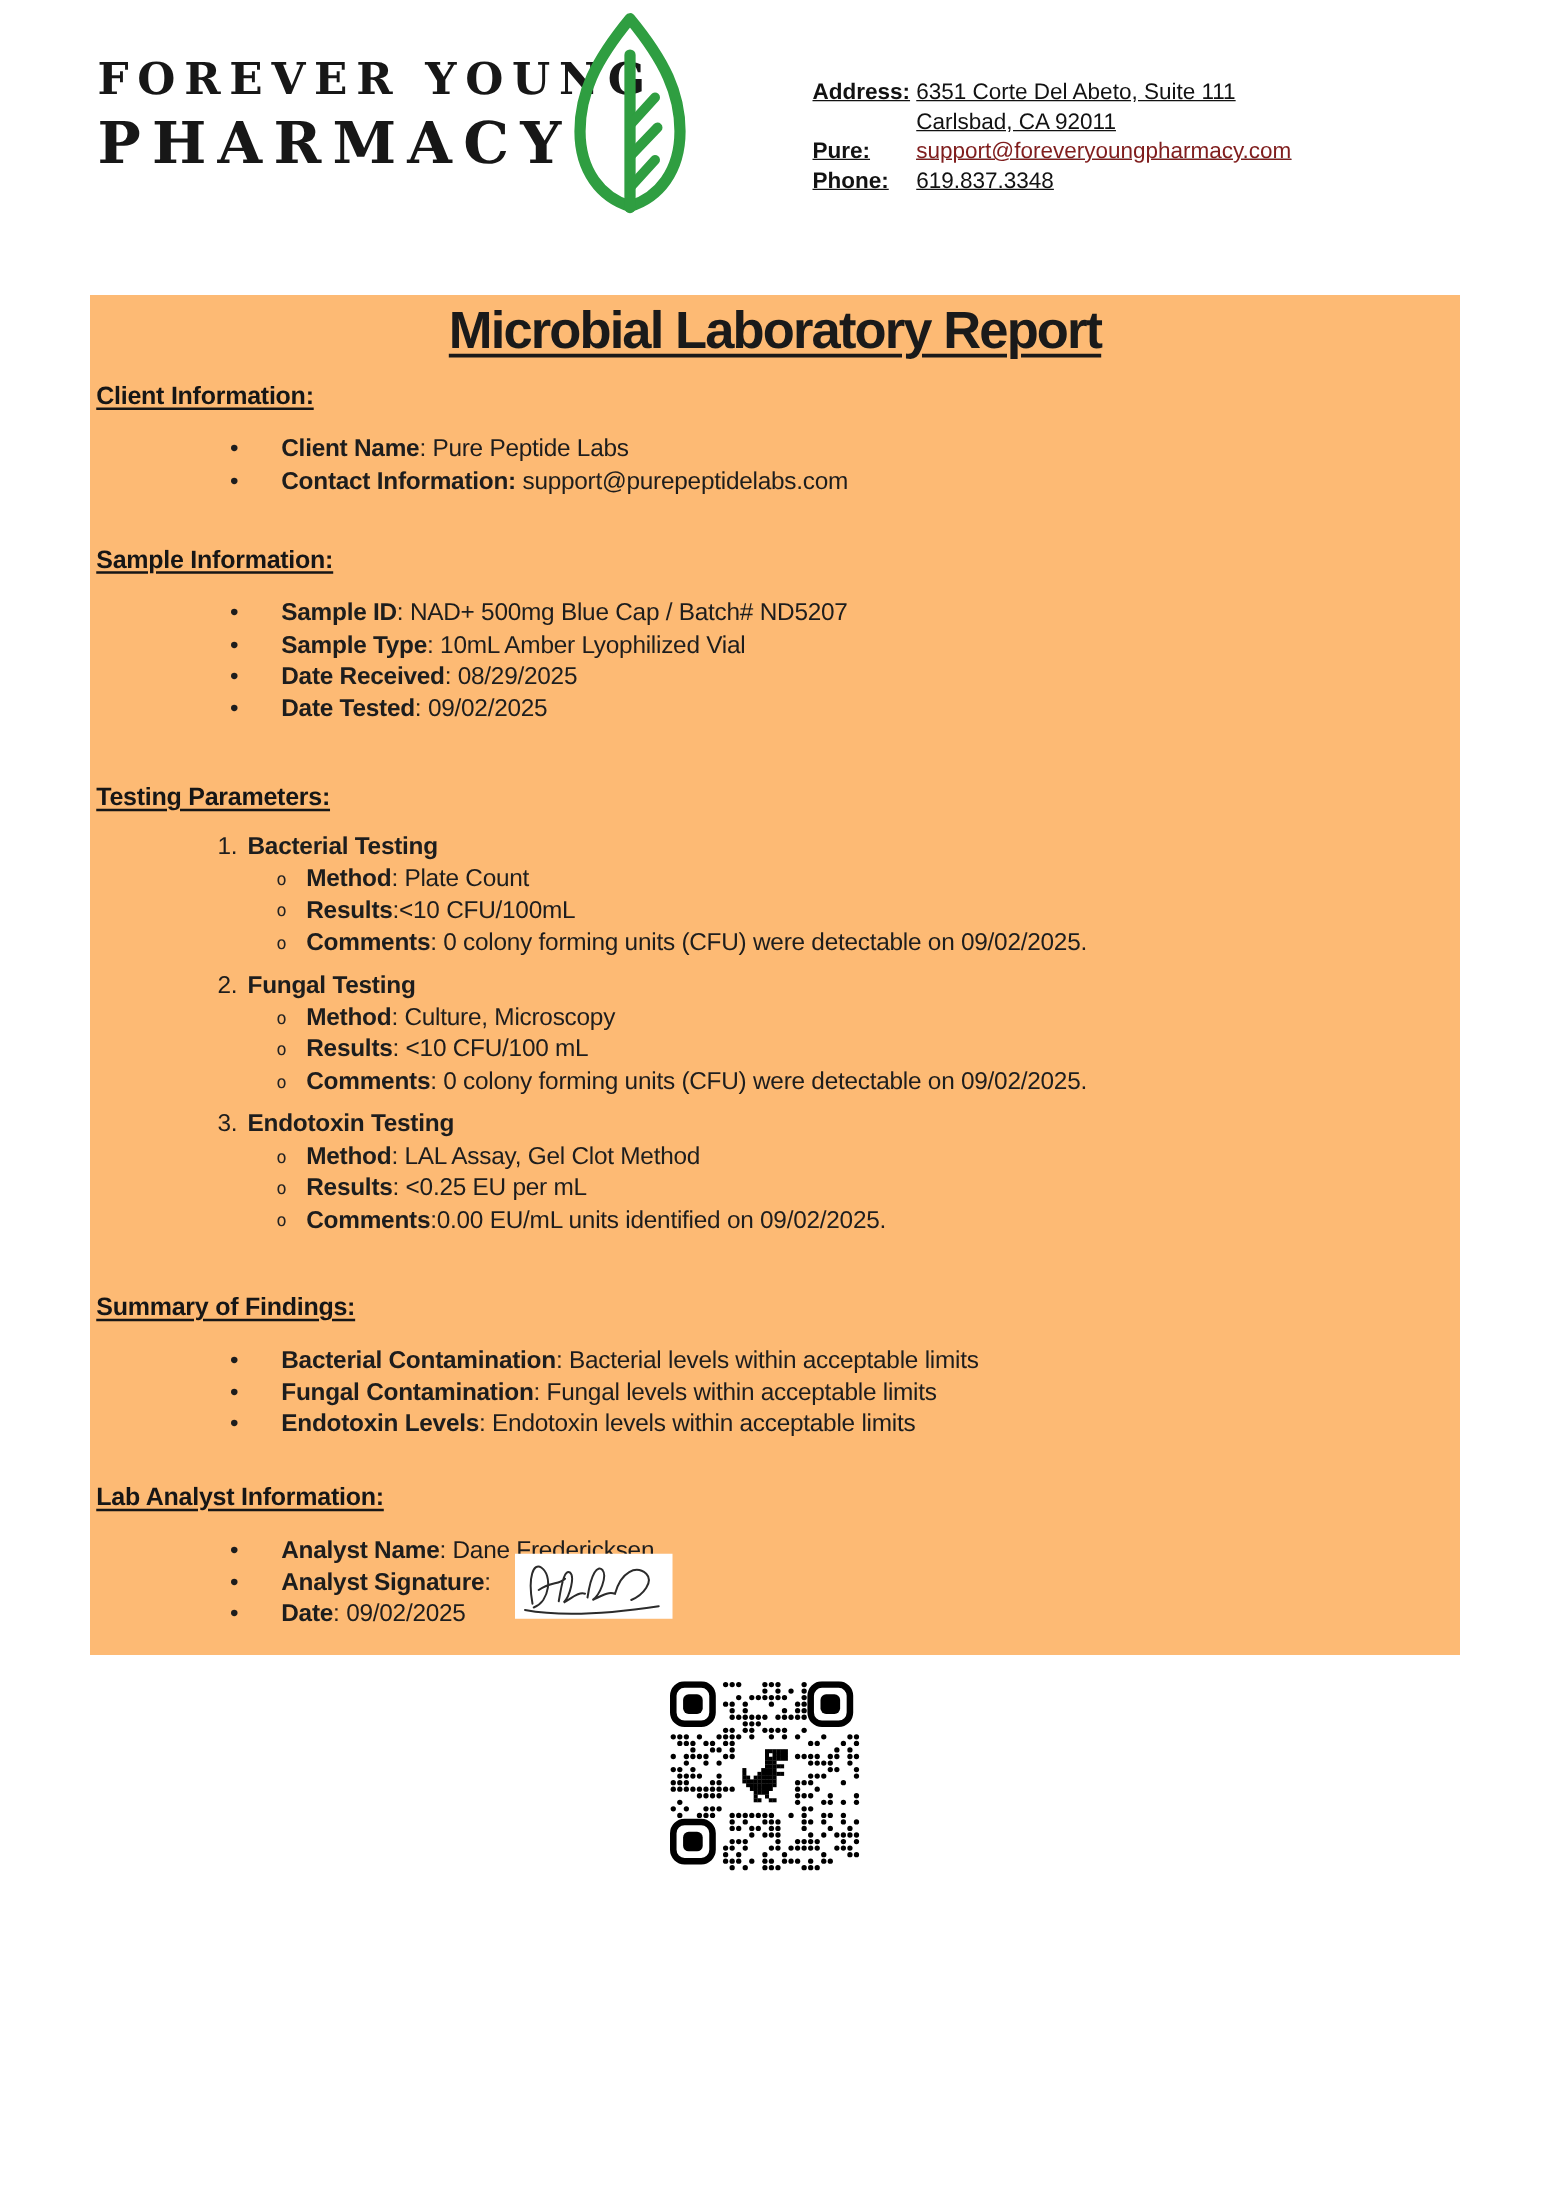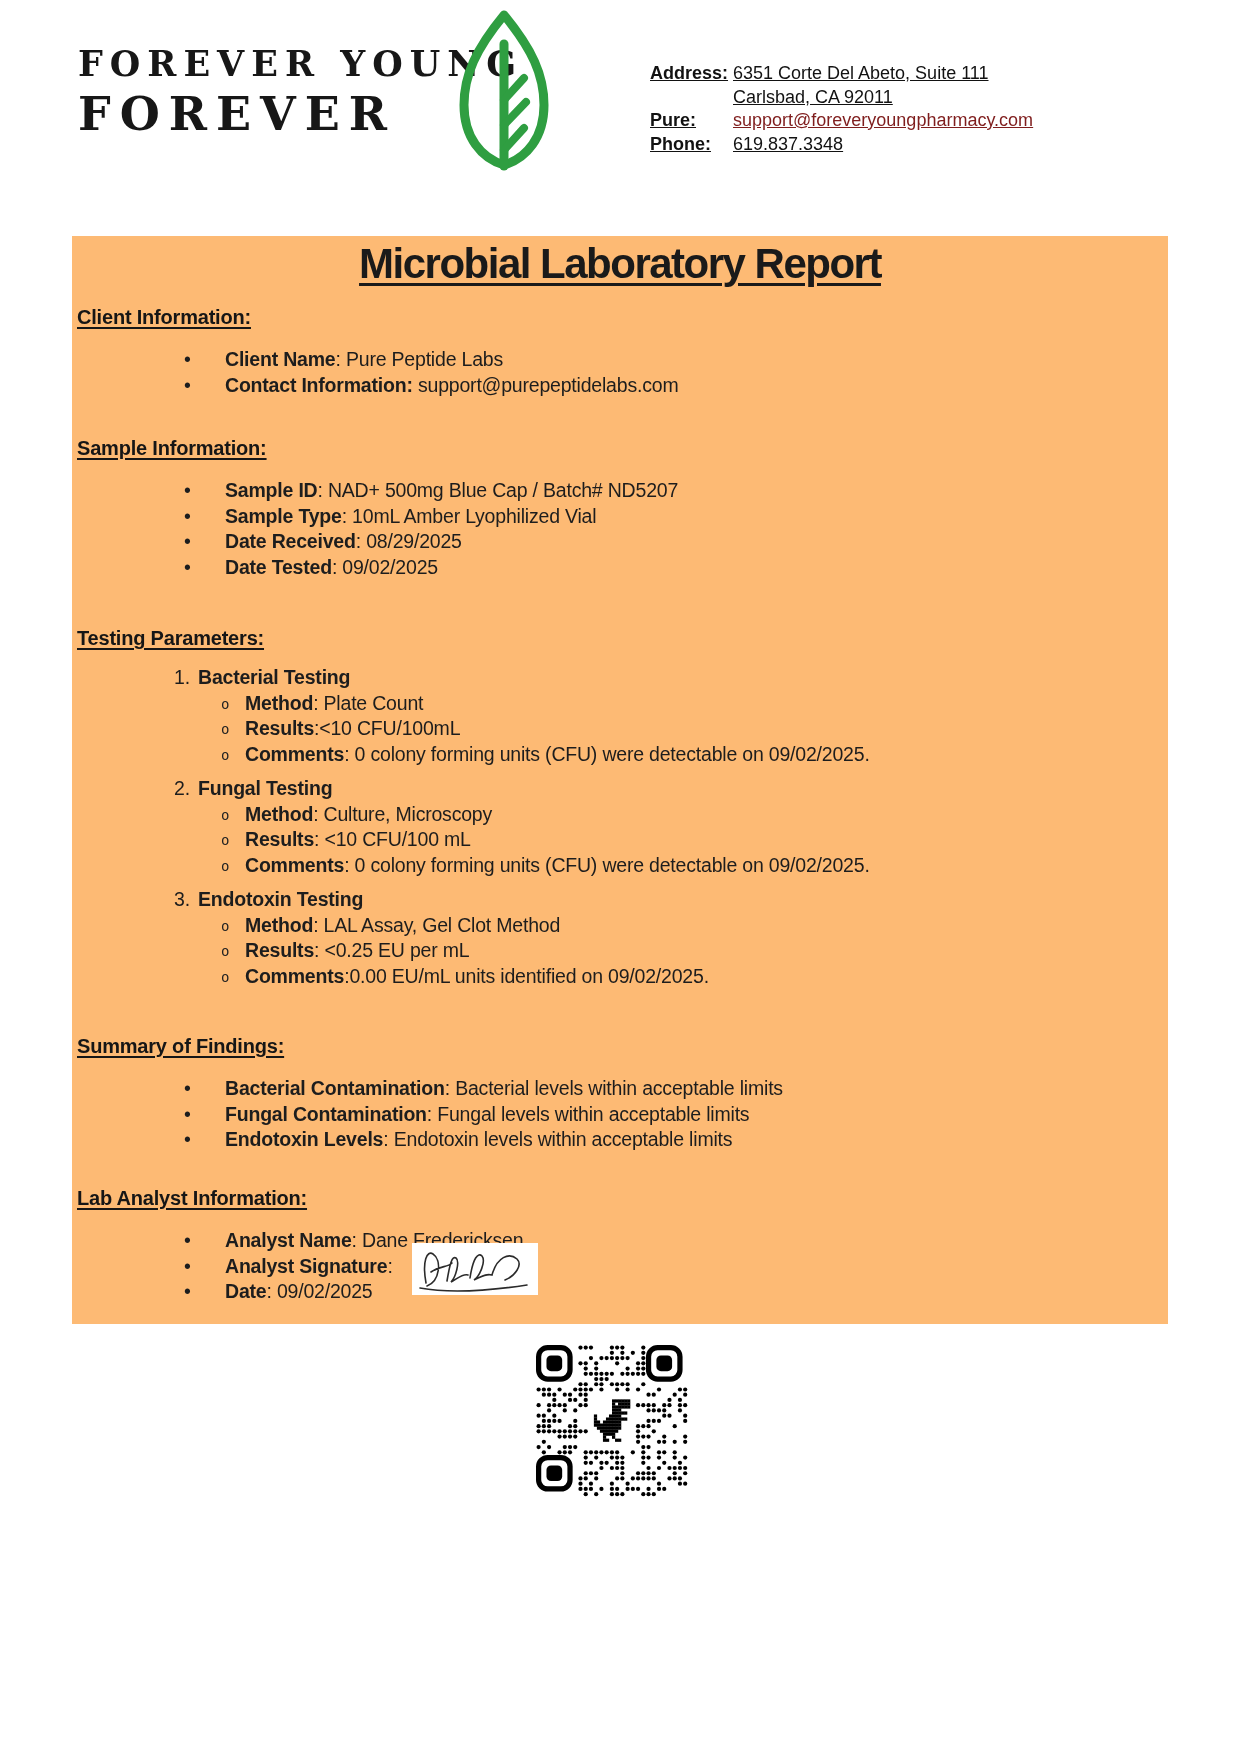--- a/index.html
+++ b/index.html
@@ -45,21 +45,21 @@
   
   .qr{position:absolute;left:536px;top:1345px;width:152px;height:152px;}
 </style>
 </head>
 <body>
 
 <div class="page">
 
   <div class="logo">
     <div class="logo-line1">FOREVER YOUNG</div>
-    <div class="logo-line2">FOREVER</div>
+    <div class="logo-line2">PHARMACY</div>
   </div>
 
   <div class="leaf">
     <svg width="102" height="166" viewBox="0 0 102 166">
       <path d="M51 7 C79 41 91 67 91 97 C91 129 74 150 51 157 C28 150 11 129 11 97 C11 67 23 41 51 7 Z" fill="none" stroke="#2f9e41" stroke-width="9" stroke-linejoin="round"></path>
       <line x1="51" y1="36" x2="51" y2="158" stroke="#2f9e41" stroke-width="9" stroke-linecap="round"></line>
       <line x1="51" y1="92" x2="71" y2="70" stroke="#2f9e41" stroke-width="8" stroke-linecap="round"></line>
       <line x1="51" y1="117" x2="73" y2="94" stroke="#2f9e41" stroke-width="8" stroke-linecap="round"></line>
       <line x1="51" y1="142" x2="71" y2="120" stroke="#2f9e41" stroke-width="8" stroke-linecap="round"></line>
     </svg>

